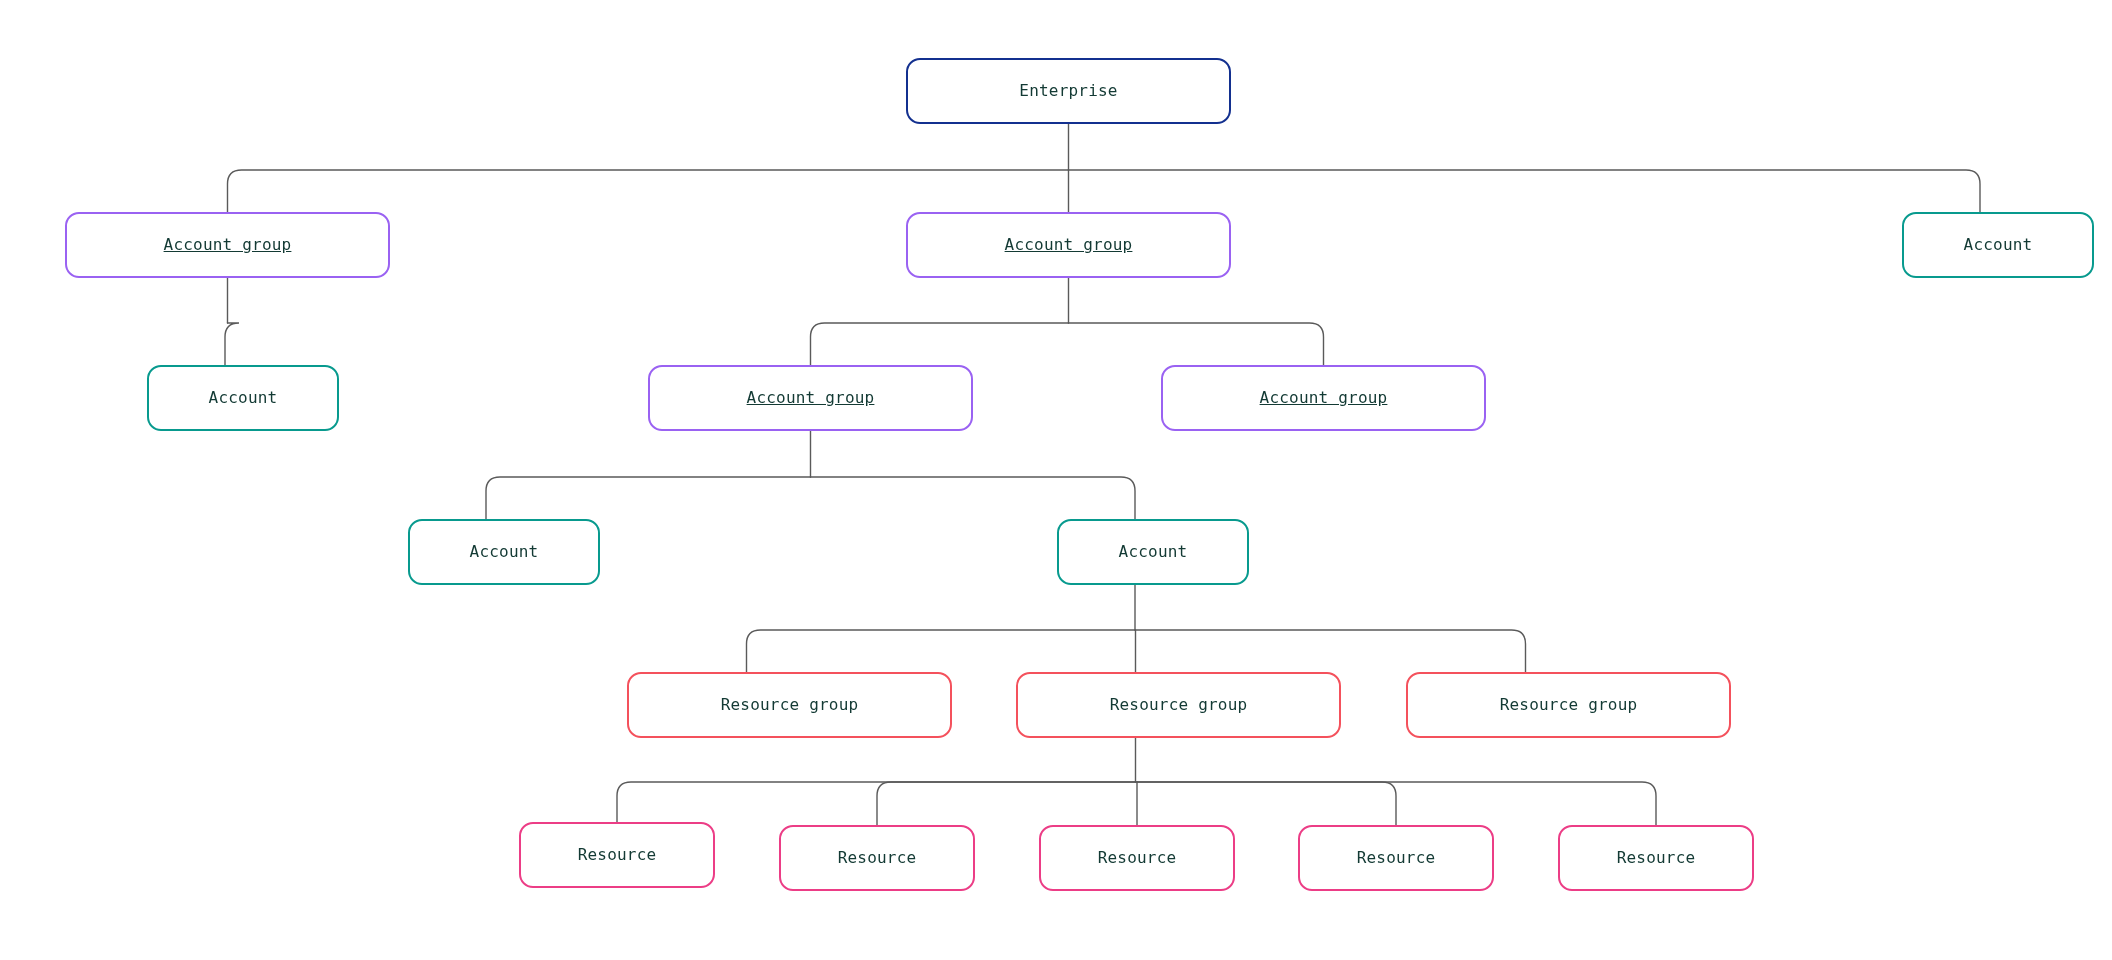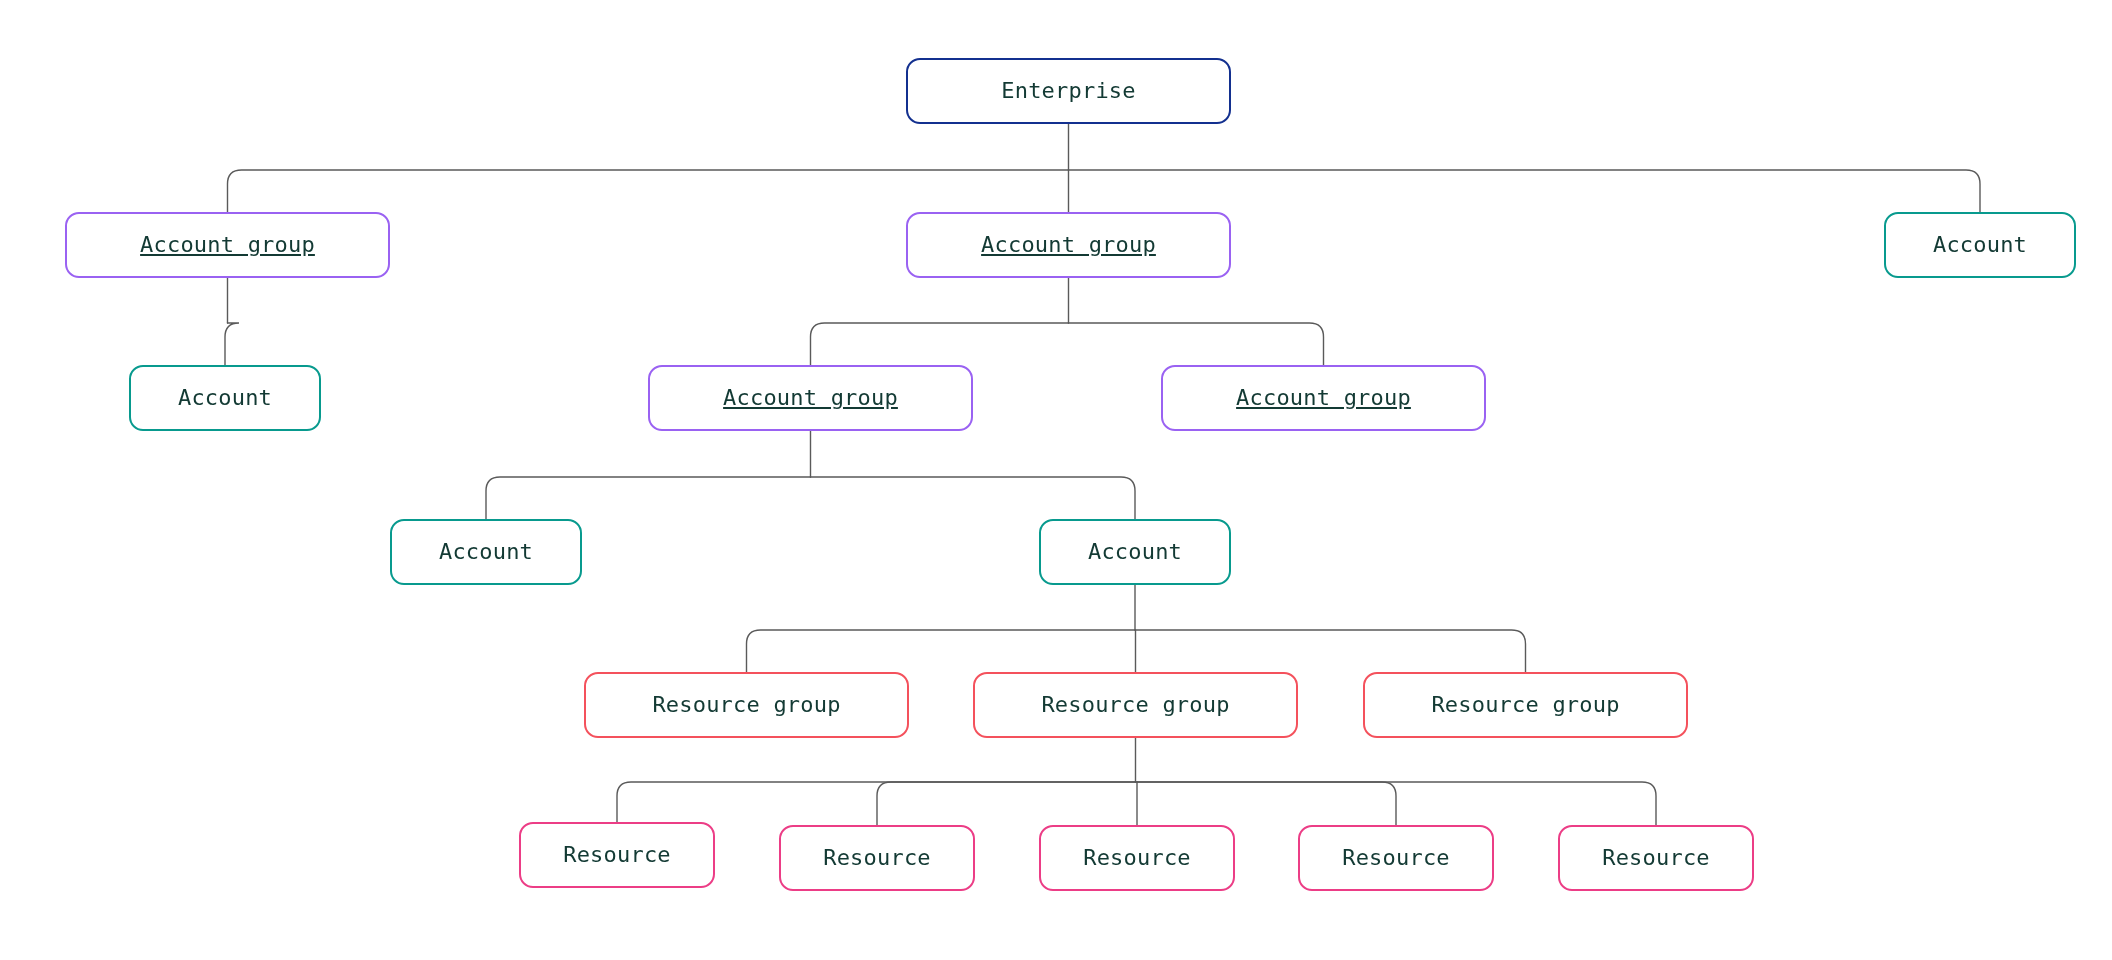--- a/index.html
+++ b/index.html
@@ -6,26 +6,26 @@
   html,body{margin:0;padding:0;background:#ffffff;}
   body{width:2112px;height:960px;overflow:hidden;
        font-family:"DejaVu Sans Mono","Liberation Mono",monospace;}
   #stage{position:relative;width:2112px;height:960px;background:#ffffff;}
   #edges{position:absolute;left:0;top:0;width:2112px;height:960px;}
   .node{position:absolute;box-sizing:border-box;
         display:flex;align-items:center;justify-content:center;
         background:#ffffff;border-style:solid;border-width:2.5px;
         border-radius:14px;color:#133a34;letter-spacing:0.2px;
         white-space:nowrap;}
-  .node .lbl{font-size:22px;line-height:1;color:#133a34;
+  .node .lbl{font-size:16px;line-height:1;color:#133a34;
              font-family:"DejaVu Sans Mono","Liberation Mono",monospace;}
   .n-enterprise{border-color:#13308f;}
   .n-accountgroup{border-color:#9a62f2;text-decoration:underline;}
-  .n-account{border-color:#089a8e;}
-  .n-resourcegroup{border-color:#f4515c;}
+  .n-account{border-color:#089a8e;margin-left:18px;}
+  .n-resourcegroup{border-color:#f4515c;margin-left:43px;}
   .n-resource{border-color:#ec3d86;}
 </style>
 </head>
 <body>
 
 <div id="stage">
   <svg id="edges" viewBox="0 0 2112 960" preserveAspectRatio="none" aria-hidden="true">
       <path d="M 1068.5 124 L 1068.5 170" fill="none" stroke="#5a5a5a" stroke-width="1.4" stroke-linecap="round"></path>
       <path d="M 1068.5 170 L 241.5 170 Q 227.5 170 227.5 184 L 227.5 212" fill="none" stroke="#5a5a5a" stroke-width="1.4" stroke-linecap="round"></path>
       <path d="M 1068.5 170 L 1068.5 212" fill="none" stroke="#5a5a5a" stroke-width="1.4" stroke-linecap="round"></path>

